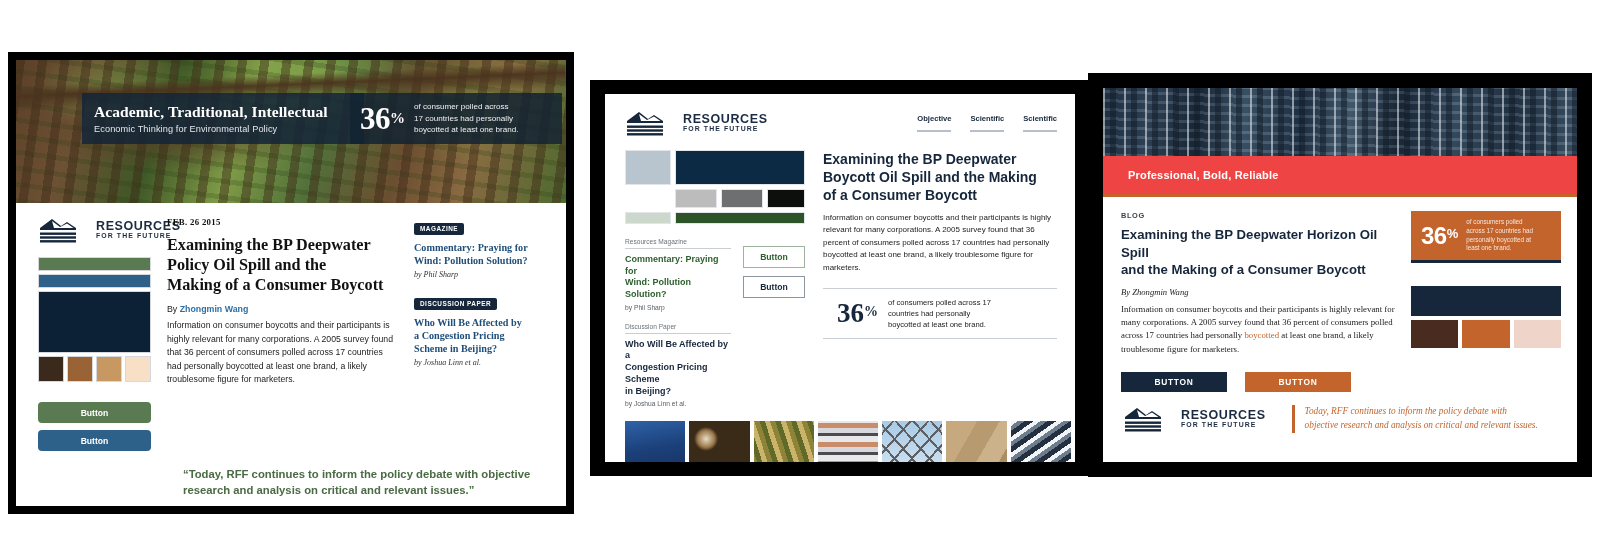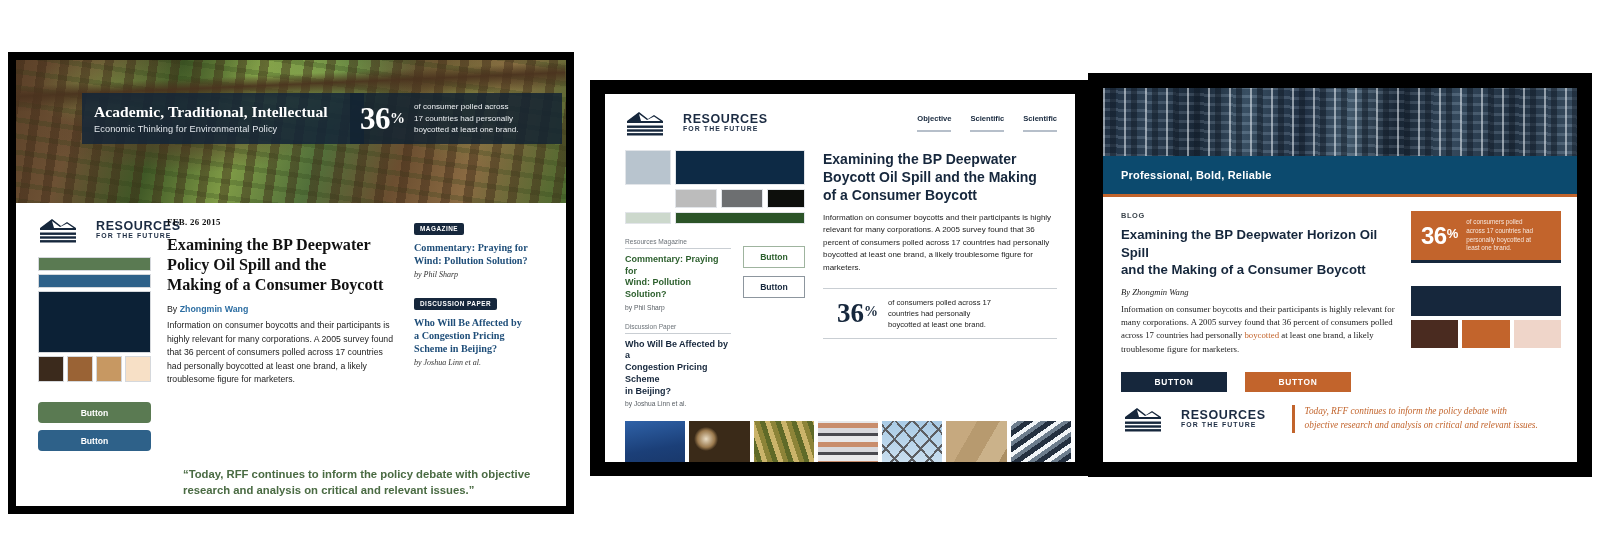--- a/index.html
+++ b/index.html
@@ -139,21 +139,21 @@
 
   .hero3 {
     position:relative; width:100%; height:68px; overflow:hidden;
     background: linear-gradient(95deg,#223449 0%,#33495f 10%,#1c2c3e 20%,#415a70 30%,#22344a 42%,#4a6378 52%,#1b2a3b 62%,#3b5268 74%,#243649 86%,#40586e 100%);
   }
   .hero3::before {
     content:""; position:absolute; inset:0;
     background: repeating-linear-gradient(90deg, rgba(232,238,243,.55) 0 2px, rgba(255,255,255,0) 2px 7px, rgba(18,28,40,.55) 7px 13px, rgba(255,255,255,0) 13px 21px),
                 repeating-linear-gradient(2deg, rgba(255,255,255,.10) 0 3px, rgba(0,0,0,.12) 3px 9px);
   }
-  .hero3-band { height:38px; background:#0c4a6e; display:flex; align-items:center; padding-left:18px; }
+  .hero3-band { height:38px; background:#ef4444; display:flex; align-items:center; padding-left:25px; }
   .hero3-band span { color:#fff; font-size:11px; font-weight:bold; letter-spacing:.2px; }
   .hero3-rule { height:3px; background:#c2642c; }
 
   .p3-body { display:flex; gap:16px; padding:14px 16px 0 18px; }
   .p3-left { flex:1 1 auto; }
   .p3-right { width:150px; flex:0 0 150px; }
 
   .p3-kicker { font-size:7.4px; font-weight:bold; letter-spacing:.6px; color:#3b444c; }
   .p3-h1 { font-size:13.2px; font-weight:bold; line-height:1.33; color:#16273c; margin-top:6px; }
   .p3-by { font-family:"Liberation Serif", serif; font-style:italic; font-size:8.6px; color:#222; margin-top:8px; }

